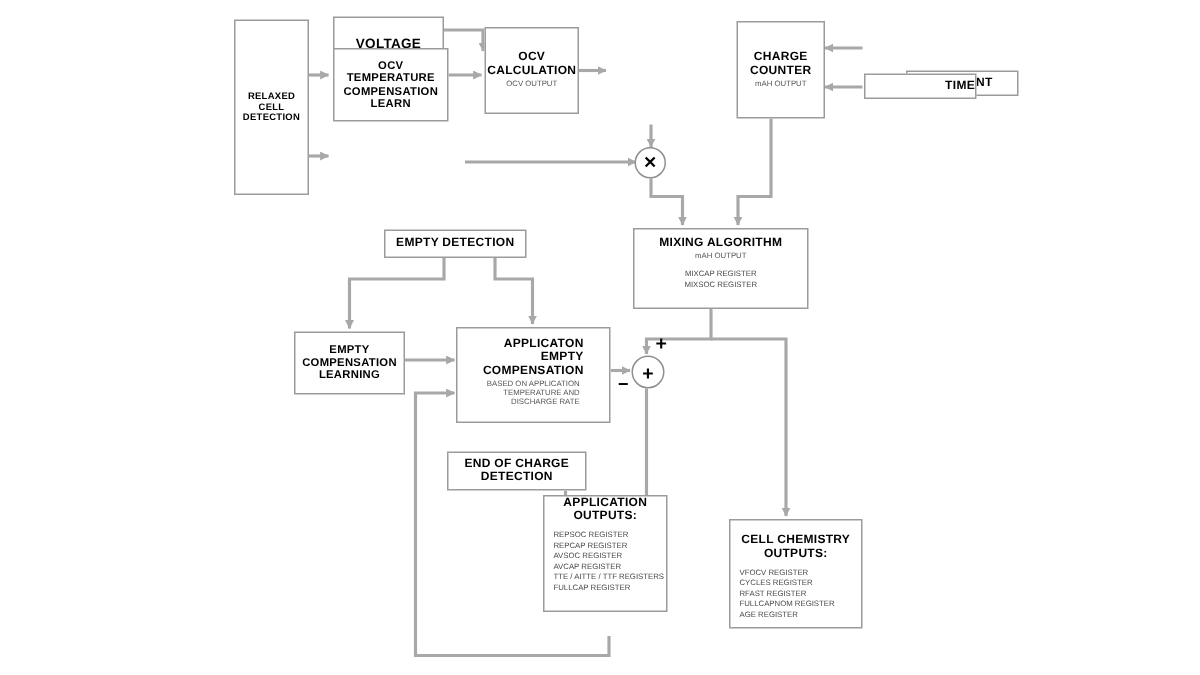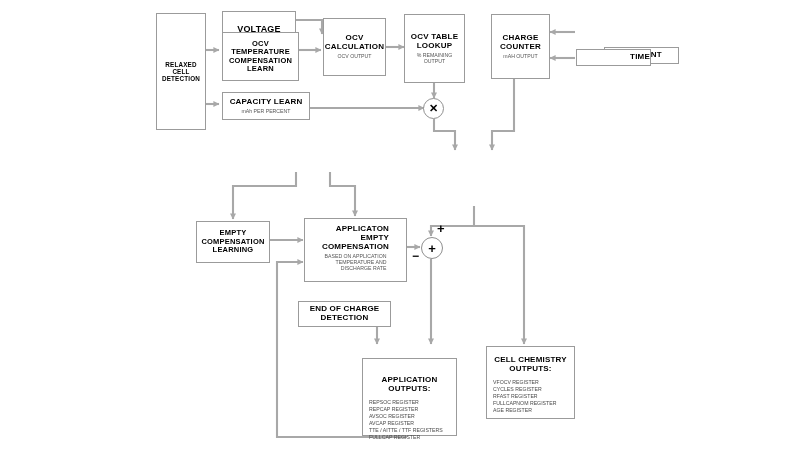--- a/index.html
+++ b/index.html
@@ -153,53 +153,54 @@
     <div class="ttl t9">VOLTAGE</div>
   </div>
 
   <div class="node" style="left:222px; top:32px; width:77px; height:49px;">
     <div class="ttl t75" style="white-space:pre-line;">OCV
 TEMPERATURE
 COMPENSATION
 LEARN</div>
   </div>
 
-  <div class="node" style="left:222px; top:92px; width:88px; height:28px;">
-    <div class="ttl t8">CAPACITY LEARN</div>
-    <div class="sub t55">mAh PER PERCENT</div>
-  </div>
 
   <div class="node" style="left:323px; top:18px; width:63px; height:58px;">
     <div class="ttl t8" style="white-space:pre-line;">OCV
 CALCULATION</div>
     <div class="sub t55">OCV OUTPUT</div>
   </div>
 
-  <div class="node" style="left:404px; top:14px; width:61px; height:69px;">
-    <div class="ttl t8" style="white-space:pre-line;">OCV TABLE
-LOOKUP</div>
-    <div class="sub t55" style="white-space:pre-line;">% REMAINING
-OUTPUT</div>
-  </div>
 
   <div class="node" style="left:491px; top:14px; width:59px; height:65px;">
     <div class="ttl t8" style="white-space:pre-line;">CHARGE
 COUNTER</div>
     <div class="sub t55">mAH OUTPUT</div>
   </div>
 
   <div class="node" style="left:604px; top:23px; width:75px; height:17px;margin-top:24px;">
     <div class="ttl t8">CURRENT</div>
   </div>
 
   <div class="node" style="left:576px; top:49px; width:75px; height:17px;align-items:flex-end;">
     <div class="ttl t8">TIME</div>
   </div>
 
-
+  <div class="node" style="left:422px; top:152px; width:117px; height:54px; justify-content:flex-start; padding-top:5px;">
+    <div class="ttl t8">MIXING ALGORITHM</div>
+    <div class="sub t55">mAH OUTPUT</div>
+    <div class="reglist t55" style="margin-top:6px; text-align:center; padding-left:0;">
+      <div>MIXCAP REGISTER</div>
+      <div>MIXSOC REGISTER</div>
+    </div>
+  </div>
+
+  <div class="node" style="left:256px; top:153px; width:95px; height:19px;">
+    <div class="ttl t8">EMPTY DETECTION</div>
+  </div>
 
   <div class="node" style="left:196px; top:221px; width:74px; height:42px;">
     <div class="ttl t75" style="white-space:pre-line;">EMPTY
 COMPENSATION
 LEARNING</div>
   </div>
 
   <div class="node" style="left:304px; top:218px; width:103px; height:64px; justify-content:flex-start; padding-top:6px;text-align:right;">
     <div class="ttl t8" style="white-space:pre-line;">APPLICATON
 EMPTY
@@ -207,21 +208,21 @@
     <div class="sub t55" style="white-space:pre-line;">BASED ON APPLICATION
 TEMPERATURE AND
 DISCHARGE RATE</div>
   </div>
 
   <div class="node" style="left:298px; top:301px; width:93px; height:26px;">
     <div class="ttl t8" style="white-space:pre-line;">END OF CHARGE
 DETECTION</div>
   </div>
 
-  <div class="node" style="left:362px; top:358px; width:95px; height:78px; justify-content:flex-start; padding-top:17px;">
+  <div class="node" style="left:362px; top:330px; width:83px; height:78px; justify-content:flex-start; padding-top:0;">
     <div class="ttl t8" style="white-space:pre-line;">APPLICATION
 OUTPUTS:</div>
     <div class="reglist t55" style="margin-top:5px;">
       <div>REPSOC REGISTER</div>
       <div>REPCAP REGISTER</div>
       <div>AVSOC REGISTER</div>
       <div>AVCAP REGISTER</div>
       <div>TTE / AITTE / TTF REGISTERS</div>
       <div>FULLCAP REGISTER</div>
     </div>

